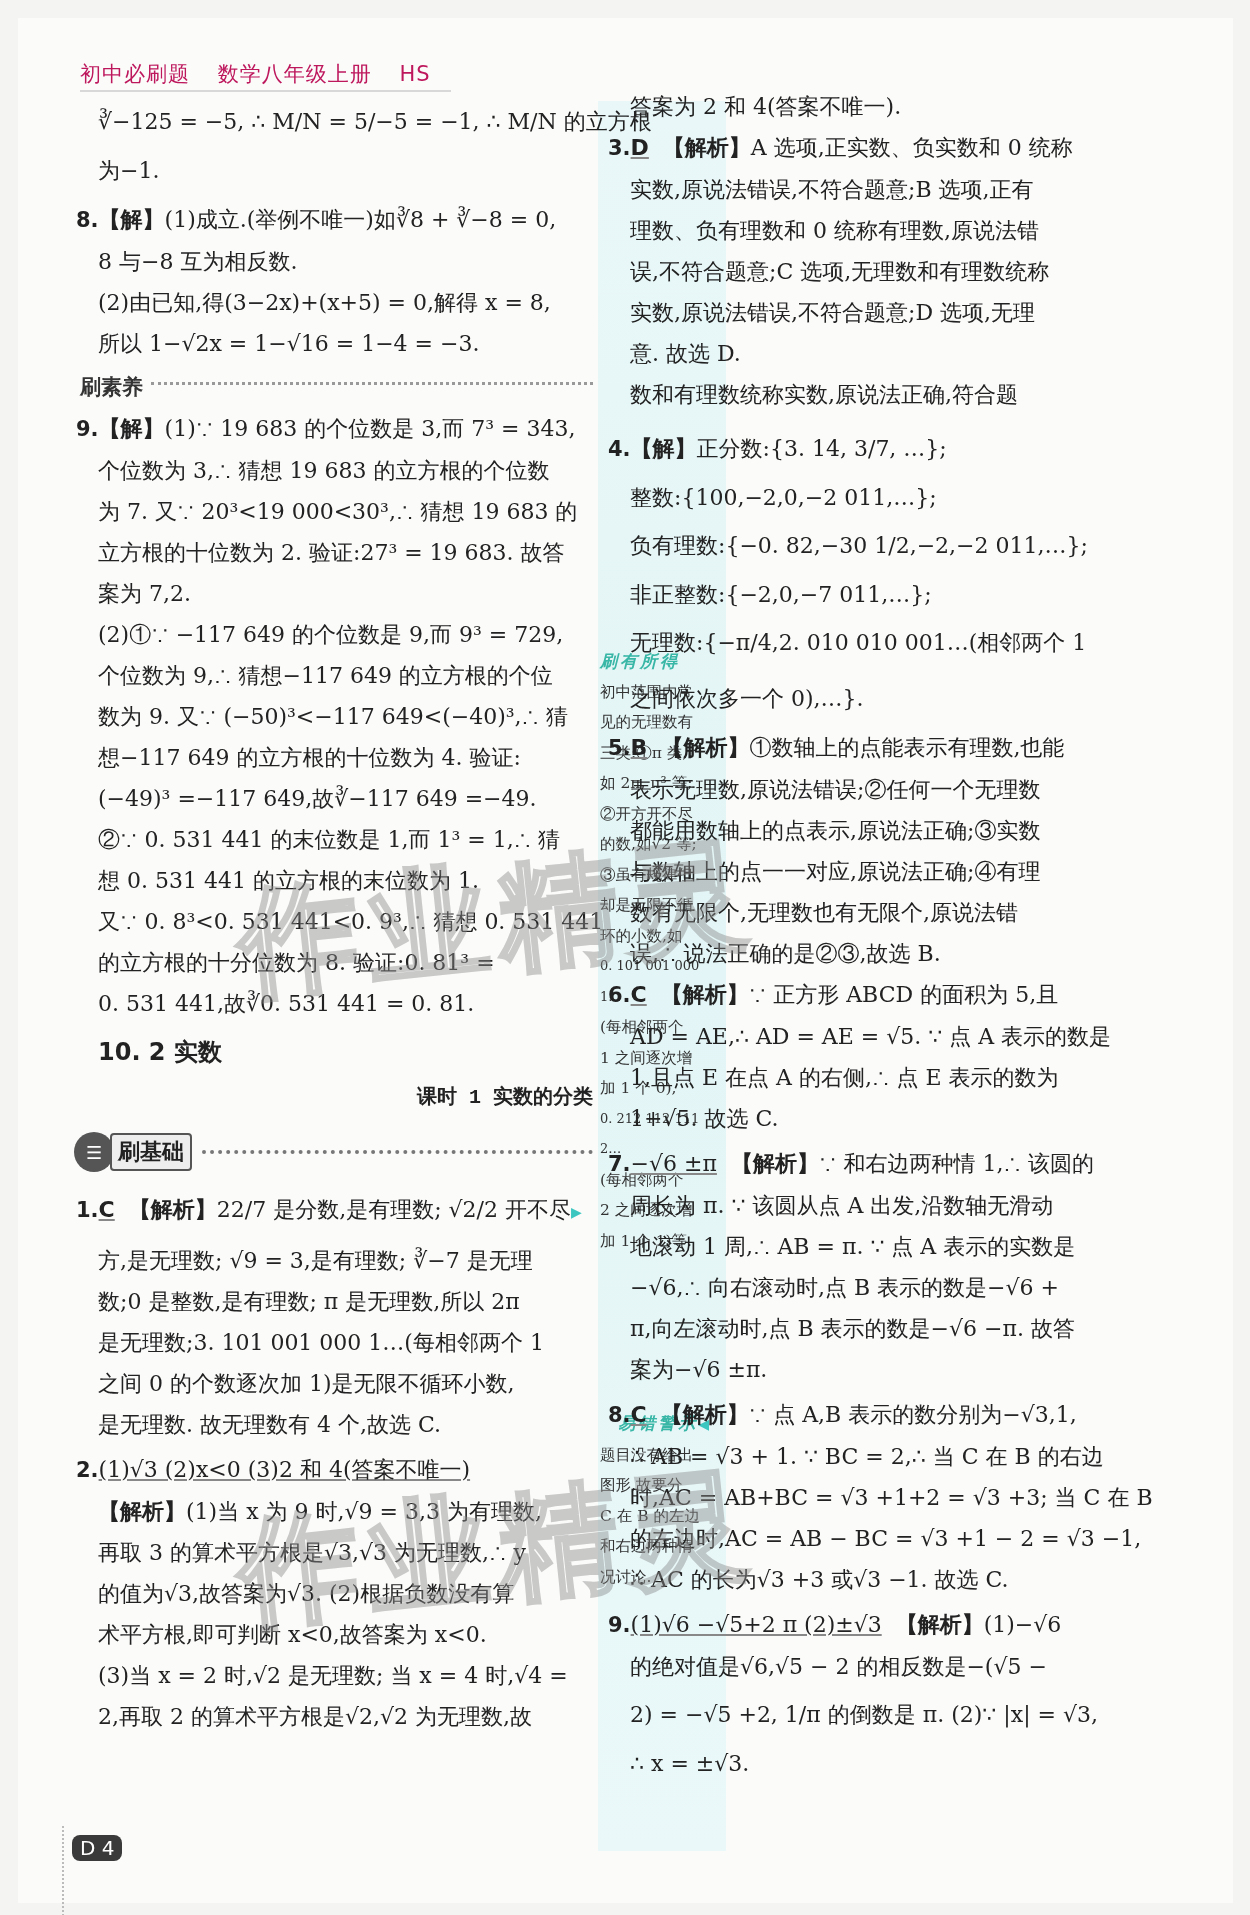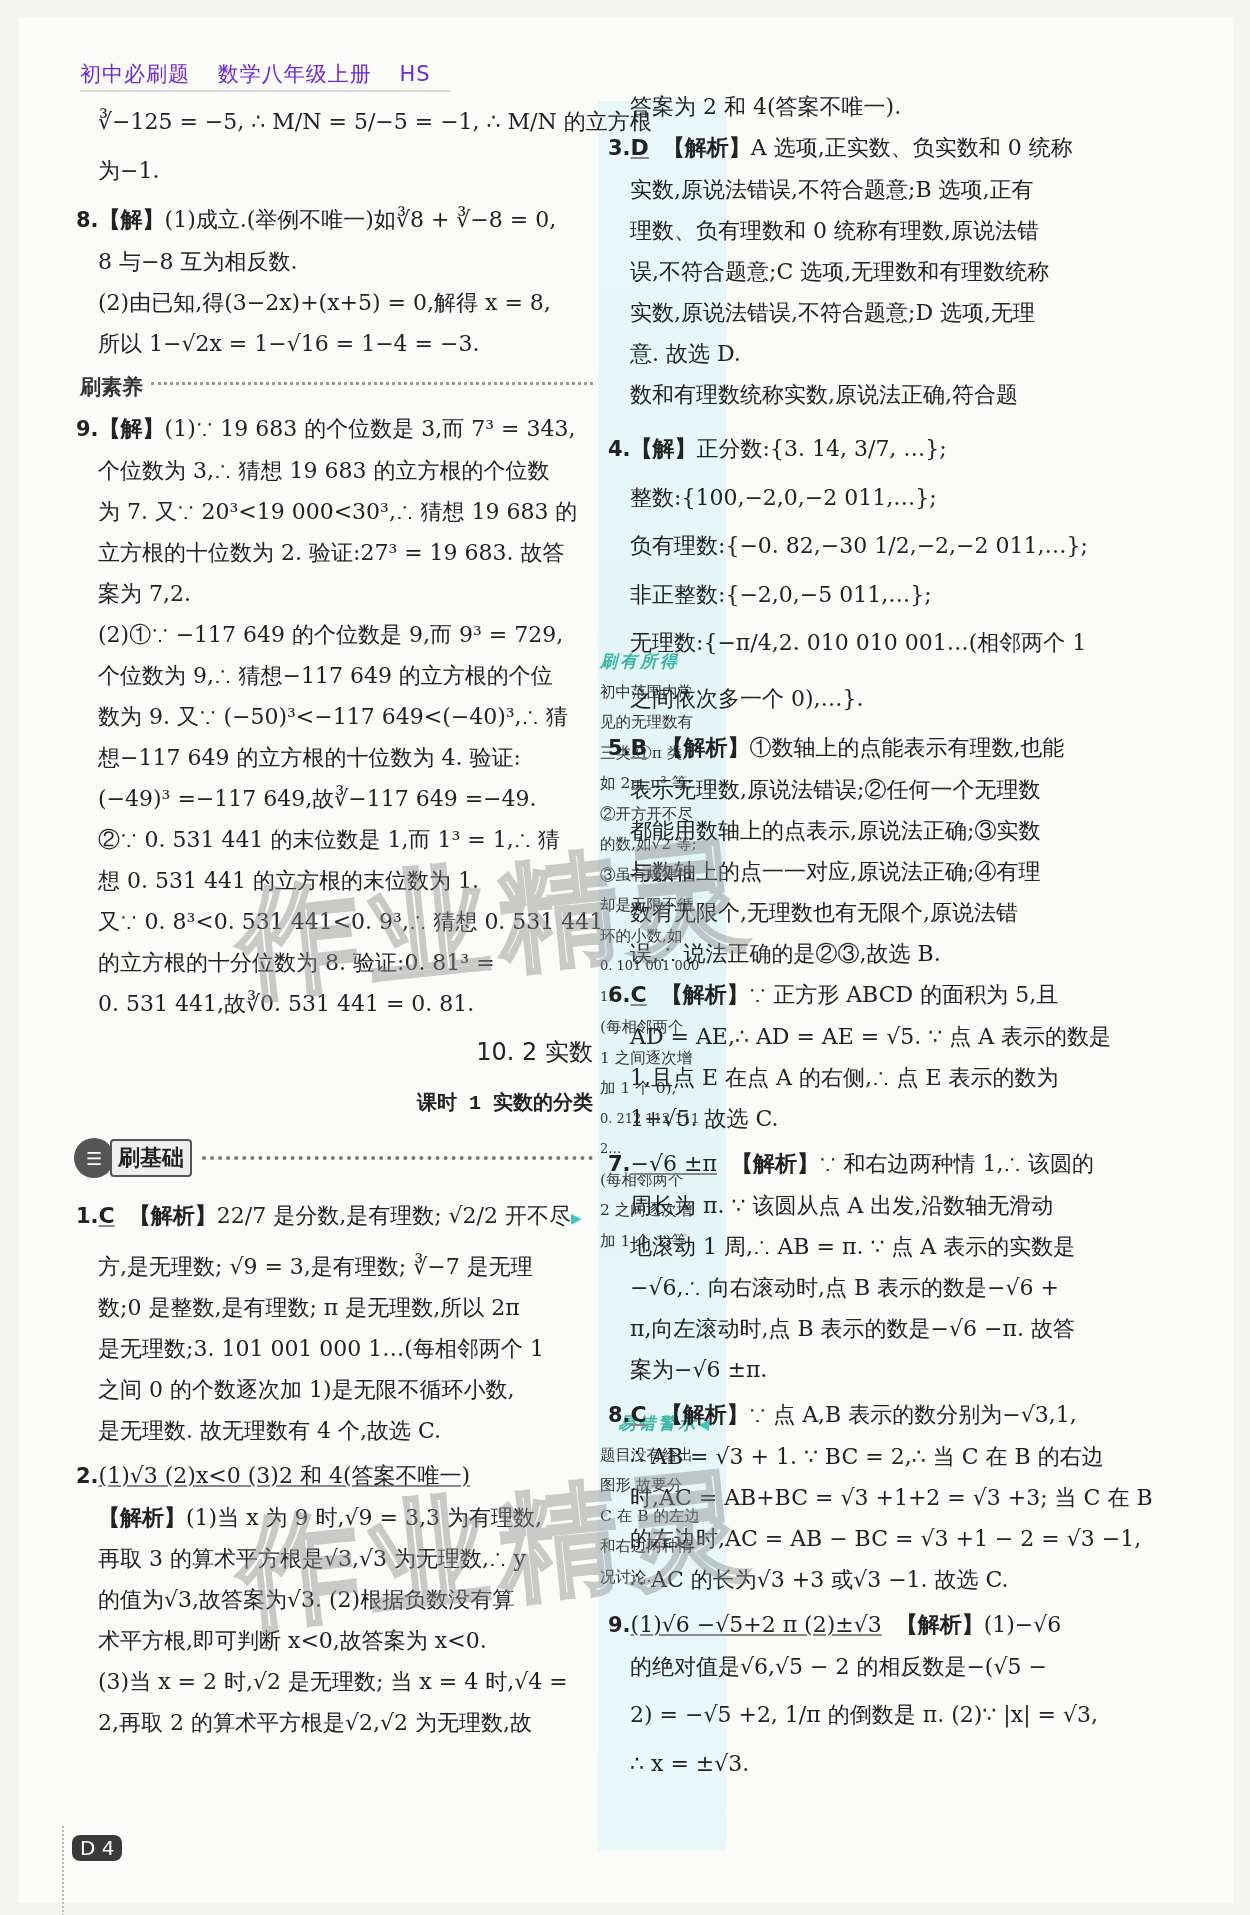--- a/index.html
+++ b/index.html
@@ -1,33 +1,33 @@
 <!DOCTYPE html>
 <html><head>
 <meta charset="utf-8">
 <style>
   * { box-sizing: border-box; margin: 0; padding: 0; }
   html, body { width: 1250px; height: 1915px; background: #f4f4f3; overflow: hidden; }
   body { font-family: "DejaVu Serif", "Liberation Serif", serif; color: #222; position: relative; }
   .page { position: absolute; left: 18px; top: 18px; width: 1215px; height: 1885px; background: #fbfbfa; }
-  .header { position: absolute; left: 62px; top: 42px; font-family: "DejaVu Sans", sans-serif; font-size: 21px; color: #6d28d9; letter-spacing: 1px; border-bottom: 2px solid #d8d8d8; padding-bottom: 2px; white-space: nowrap; }
+  .header { position: absolute; left: 62px; top: 42px; font-family: "DejaVu Sans", sans-serif; font-size: 21px; color: #be185d; letter-spacing: 1px; border-bottom: 2px solid #d8d8d8; padding-bottom: 2px; white-space: nowrap; }
   .header span { margin-right: 20px; }
   .col { position: absolute; font-size: 22px; line-height: 41px; }
   .col-left { left: 80px; top: 76px; width: 495px; }
   .col-right { left: 612px; top: 68px; width: 390px; }
   .sidebar { position: absolute; left: 580px; top: 83px; width: 128px; height: 1750px;
     background: linear-gradient(180deg, #e9f7f8 0%, #e3f5f6 50%, #eaf8f9 100%); }
   .line { white-space: nowrap; overflow: visible; }
   .qnum { font-family: "DejaVu Sans", sans-serif; font-weight: bold; font-size: 21px; margin-left: -22px; }
   .ans { font-family: "DejaVu Sans", sans-serif; font-weight: bold; text-decoration: underline; text-decoration-color: #888; }
   .tag { font-family: "DejaVu Sans", sans-serif; font-weight: bold; }
   .section-label { font-family: "DejaVu Sans", sans-serif; font-weight: bold; font-size: 21px; color: #333; display: flex; align-items: center; margin-left: -18px; }
   .dots { flex: 1; border-bottom: 3px dotted #999; margin-left: 8px; height: 0; transform: translateY(-4px); }
   .dots-big { flex: 1; border-bottom: 4px dotted #777; margin-left: 10px; }
-  .chapter-title { text-align: right; font-family: "DejaVu Sans", sans-serif; font-weight: normal; font-size: 24px; margin: 8px 0 10px; }
+  .chapter-title { text-align: left; font-family: "DejaVu Sans", sans-serif; font-weight: bold; font-size: 24px; margin: 8px 0 4px; }
   .lesson-title { text-align: right; font-family: Liberation Mono, monospace; font-weight: bold; font-size: 20px; margin-bottom: 14px; }
   .badge-box { display: flex; align-items: center; margin-left: -24px; margin-bottom: 10px; }
   .badge-icon { width: 40px; height: 40px; border-radius: 50%; background: #555; display: flex; align-items: center; justify-content: center; color: #fff; font-size: 18px; }
   .badge-text { border: 2px solid #555; border-radius: 4px; padding: 0 6px; font-family: "DejaVu Sans", sans-serif; font-weight: bold; font-size: 22px; line-height: 34px; background: #eee; margin-left: -4px; }
   .side-note { position: absolute; font-size: 15.5px; line-height: 30.5px; color: #333; width: 112px; }
   .side-title { font-family: "DejaVu Serif", serif; font-style: italic; font-weight: bold; color: #38b6a6; font-size: 17px; letter-spacing: 3px; }
   .arrow { color: #3cc6c0; font-size: 14px; }
   .page-badge { position: absolute; left: 54px; top: 1817px; background: #3a3a3a; color: #fff; font-family: "DejaVu Sans", sans-serif; font-size: 20px; padding: 1px 8px; border-radius: 8px; }
   .page-dots { position: absolute; left: 44px; top: 1808px; width: 2px; height: 90px; border-left: 2px dotted #bbb; }
   .watermark { position: absolute; font-family: "DejaVu Sans", sans-serif; font-size: 120px; font-weight: bold; color: transparent; -webkit-text-stroke: 3px rgba(140,140,140,0.45); letter-spacing: 10px; transform: rotate(-6deg); pointer-events: none; white-space: nowrap; }
@@ -149,21 +149,21 @@
       <div class="line">误,不符合题意;C 选项,无理数和有理数统称</div>
       <div class="line">实数,原说法错误,不符合题意;D 选项,无理</div>
       <div class="line">意. 故选 D.</div>
       <div class="line">数和有理数统称实数,原说法正确,符合题</div>
     </div>
 
     <div style="margin-top:6px">
       <div class="line tall"><span class="qnum">4.</span><span class="tag">【解】</span><span>正分数:{3. 14, 3/7, …};</span></div>
       <div class="line">整数:{100,−2,0,−2 011,…};</div>
       <div class="line tall">负有理数:{−0. 82,−30 1/2,−2,−2 011,…};</div>
-      <div class="line">非正整数:{−2,0,−5 011,…};</div>
+      <div class="line">非正整数:{−2,0,−7 011,…};</div>
       <div class="line tall">无理数:{−π/4,2. 010 010 001…(相邻两个 1</div>
       <div class="line tall">之间依次多一个 0),…}.</div>
     </div>
 
     <div>
       <div class="line"><span class="qnum">5.</span><span class="ans">B</span>&nbsp;&nbsp;<span class="tag">【解析】</span><span>①数轴上的点能表示有理数,也能</span></div>
       <div class="line">表示无理数,原说法错误;②任何一个无理数</div>
       <div class="line">都能用数轴上的点表示,原说法正确;③实数</div>
       <div class="line">与数轴上的点一一对应,原说法正确;④有理</div>
       <div class="line">数有无限个,无理数也有无限个,原说法错</div>

